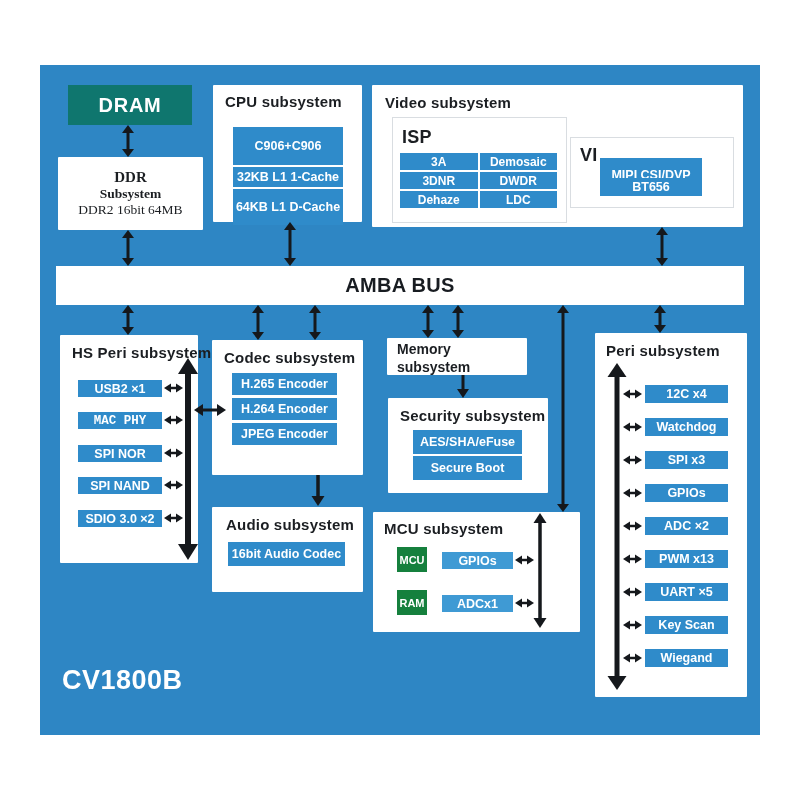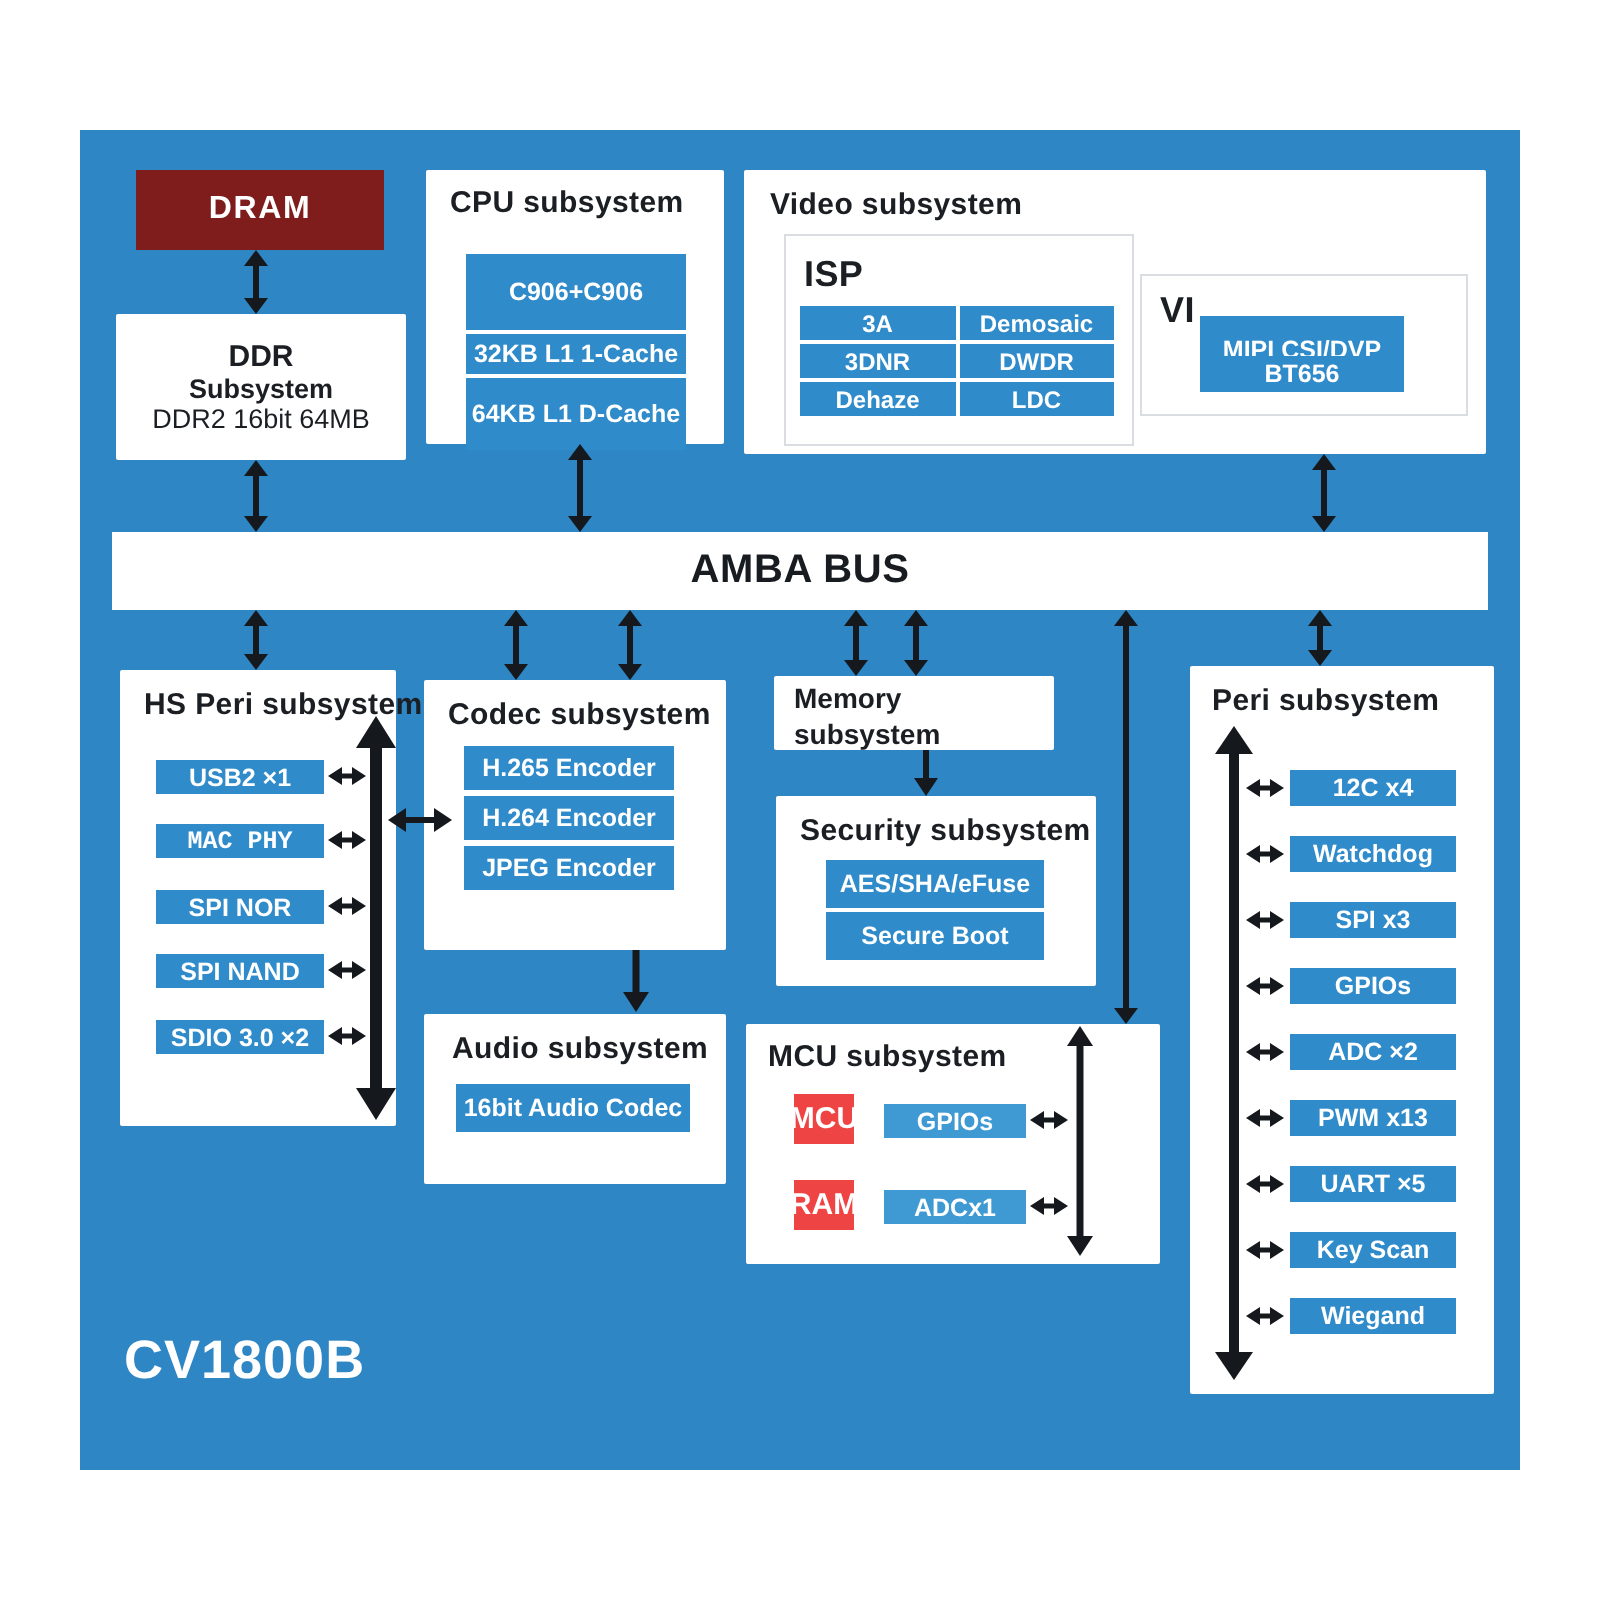--- a/index.html
+++ b/index.html
@@ -6,23 +6,23 @@
   body{width:800px;height:800px;background:#ffffff;overflow:hidden;
        font-family:"Liberation Sans","DejaVu Sans",sans-serif;position:relative;}
   .panel{position:absolute;left:40px;top:65px;width:720px;height:670px;background:#2e86c4;}
   .box{position:absolute;background:#ffffff;border-radius:1px;}
   .subbox{position:absolute;background:#ffffff;border:1px solid #d9dde1;}
   .title{position:absolute;font-size:15px;font-weight:700;color:#1b1e22;letter-spacing:.2px;white-space:nowrap;}
   .title.sm{font-size:18px;}
   .bar{position:absolute;background:#2f8bca;color:#ffffff;display:flex;align-items:center;justify-content:center;
        font-size:12.5px;font-weight:600;white-space:nowrap;}
   .bar.light{background:#3f9ad4;}
-  .bar.dark{background:#ef4444;font-weight:700;font-size:15px;}
-  .dram{position:absolute;background:#7f1d1d;color:#ffffff;display:flex;align-items:center;justify-content:center;
-        font-size:16px;font-weight:700;letter-spacing:.8px;}
+  .bar.dark{background:#15803d;font-weight:700;font-size:11px;}
+  .dram{position:absolute;background:#0f766e;color:#ffffff;display:flex;align-items:center;justify-content:center;
+        font-size:20px;font-weight:700;letter-spacing:.8px;}
   .bus{position:absolute;background:#ffffff;display:flex;align-items:center;justify-content:center;
        font-size:20px;font-weight:600;color:#181c21;letter-spacing:.3px;}
   .ddr-lines{position:absolute;display:flex;flex-direction:column;align-items:center;justify-content:center;
              text-align:center;color:#1b1e22;}
   .ddr-l1{font-size:15px;font-weight:700;}
   .ddr-l2{font-size:13.5px;font-weight:700;}
   .ddr-l3{font-size:13.5px;font-weight:500;}
   .mem-lines{position:absolute;color:#1b1e22;font-size:14px;font-weight:700;line-height:1.25;}
   .isp-grid{position:absolute;display:grid;grid-template-columns:1fr 1fr;grid-template-rows:1fr 1fr 1fr;
             gap:2px;background:#ffffff;}
@@ -31,21 +31,21 @@
   .chip-label{position:absolute;color:#ffffff;font-size:27px;font-weight:600;letter-spacing:.5px;}
   #arrows{position:absolute;left:0;top:0;z-index:5;pointer-events:none;}
 </style>
 </head>
 <body>
 
 <div class="panel">
 
   <div class="dram" style="left:28px;top:20px;width:124px;height:40px;">DRAM</div>
   <div class="box" style="left:18px;top:92px;width:145px;height:73px;"></div>
-  <div class="ddr-lines" style="left:18px;top:92px;width:145px;height:73px;">
+  <div class="ddr-lines" style="left:18px;top:92px;width:145px;height:73px;font-family:Liberation Serif, serif;">
     <span class="ddr-l1">DDR</span>
     <span class="ddr-l2">Subsystem</span>
     <span class="ddr-l3">DDR2 16bit 64MB</span>
   </div>
 
   <div class="box" style="left:173px;top:20px;width:149px;height:137px;"></div>
   <div class="title" style="left:185px;top:28px;">CPU subsystem</div>
   <div class="bar" style="left:193px;top:62px;width:110px;height:38px;">C906+C906</div>
   <div class="bar" style="left:193px;top:102px;width:110px;height:20px;">32KB L1 1-Cache</div>
   <div class="bar" style="left:193px;top:124px;width:110px;height:36px;">64KB L1 D-Cache</div>

